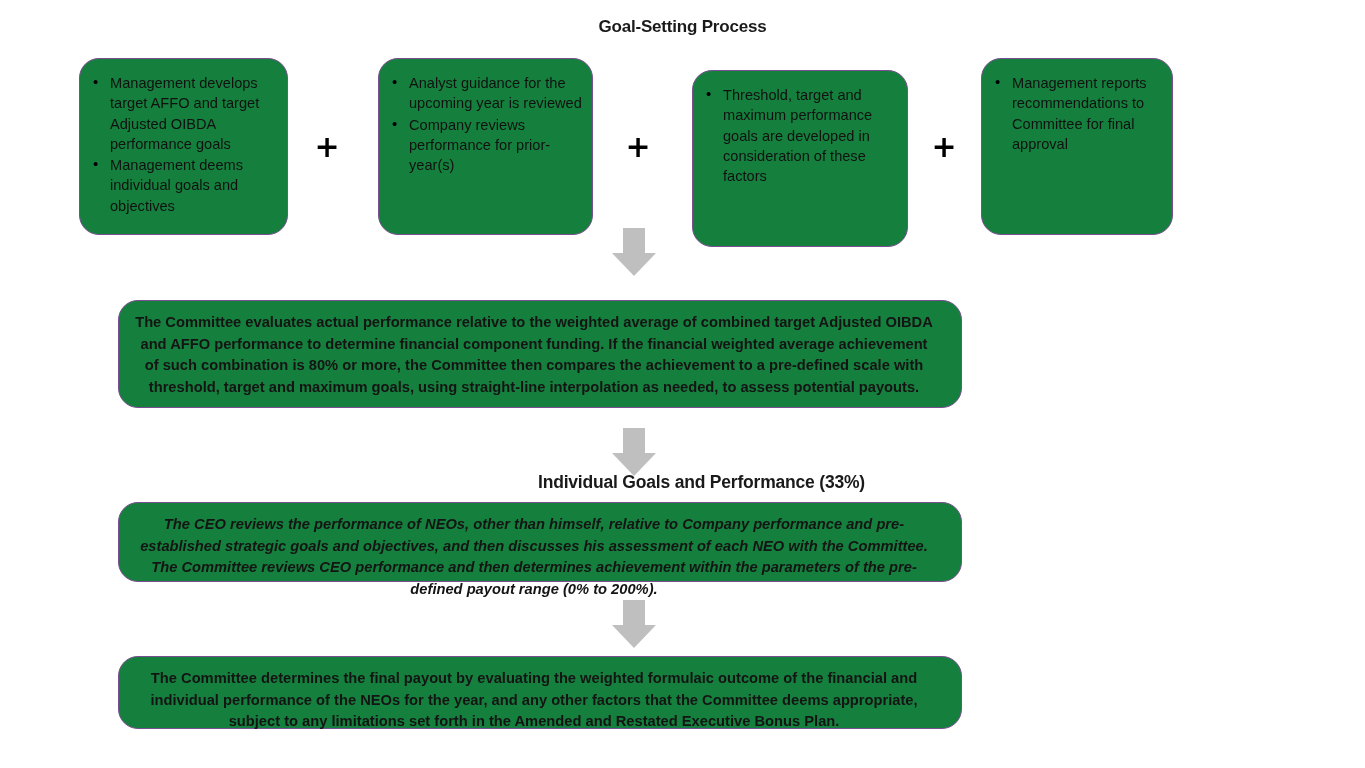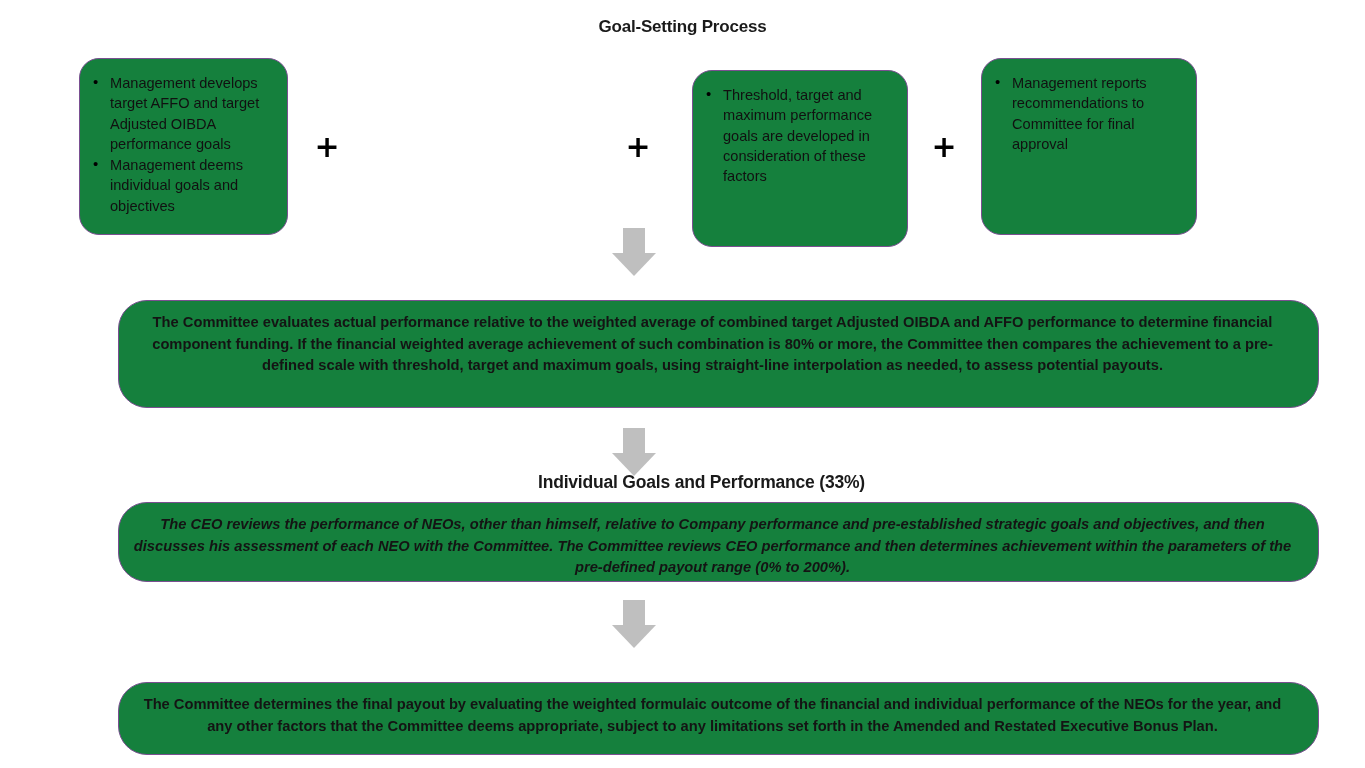--- a/index.html
+++ b/index.html
@@ -44,21 +44,21 @@
     background: #15803d;
     border: 1.6px solid #7a4f91;
     border-radius: 20px;
   }
 
   
   .topbox { top: 58px; height: 177px; }
   #box-1 { left: 79px;  width: 209px; }
   #box-2 { left: 378px; width: 215px; }
   #box-3 { left: 692px; width: 216px; margin-top: 12px; }
-  #box-4 { left: 981px; width: 216px; }
+  #box-4 { left: 981px; width: 192px; }
 
   .topbox ul {
     margin: 0;
     padding: 14px 10px 0 30px;
     list-style: none;
   }
   .topbox li {
     position: relative;
     font-size: 14.6px;
     line-height: 20.3px;
@@ -87,28 +87,27 @@
     color: #000000;
     font-family: "DejaVu Sans", sans-serif;
   }
   #plus-1 { left: 312px; }
   #plus-2 { left: 623px; }
   #plus-3 { left: 929px; }
 
   
   .wbox {
     left: 118px;
-    width: 1201px;
+    width: 844px;
     padding: 11px 26px 11px 14px;
     box-sizing: border-box;
-    border-radius: 29px;
   }
   #box-financial  { top: 300px; height: 108px; }
   #box-individual { top: 502px; height: 80px; font-style: italic; }
-  #box-final      { top: 682px; height: 73px; }
+  #box-final      { top: 656px; height: 73px; }
 
   .wbox p {
     margin: 0;
     text-align: center;
     font-weight: bold;
     font-size: 14.7px;
     line-height: 21.5px;
     color: #141414;
   }
 
@@ -149,20 +148,26 @@
 
   <div class="rbox topbox" id="box-1">
     <ul>
       <li>Management develops target AFFO and target Adjusted OIBDA performance goals</li>
       <li>Management deems individual goals and objectives</li>
     </ul>
   </div>
 
   <div class="plus" id="plus-1">+</div>
 
+  <div class="rbox topbox" id="box-2">
+    <ul>
+      <li>Analyst guidance for the upcoming year is reviewed</li>
+      <li>Company reviews performance for prior-year(s)</li>
+    </ul>
+  </div>
 
   <div class="plus" id="plus-2">+</div>
 
   <div class="rbox topbox" id="box-3">
     <ul>
       <li>Threshold, target and maximum performance goals are developed in consideration of these factors</li>
     </ul>
   </div>
 
   <div class="plus" id="plus-3">+</div>

